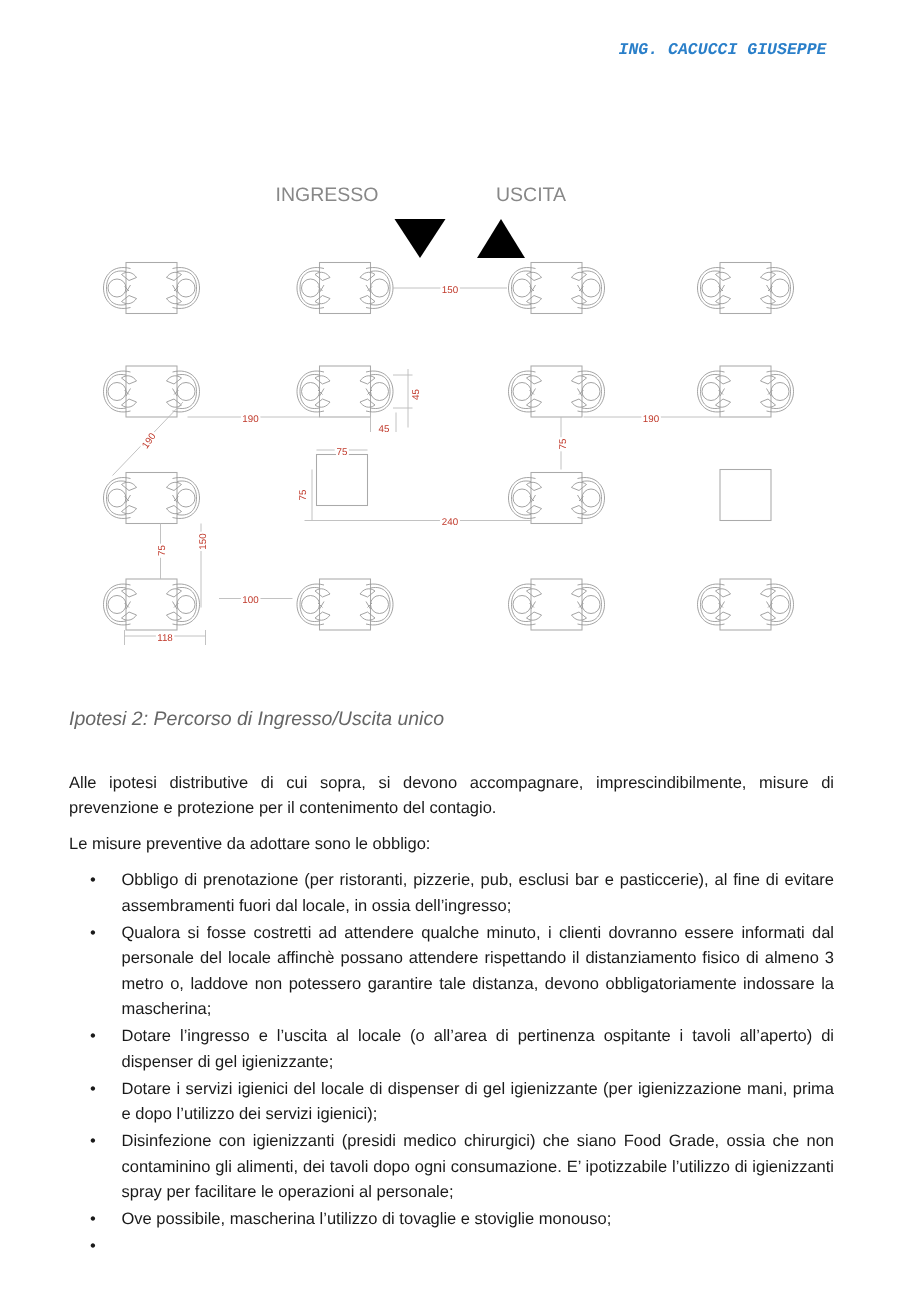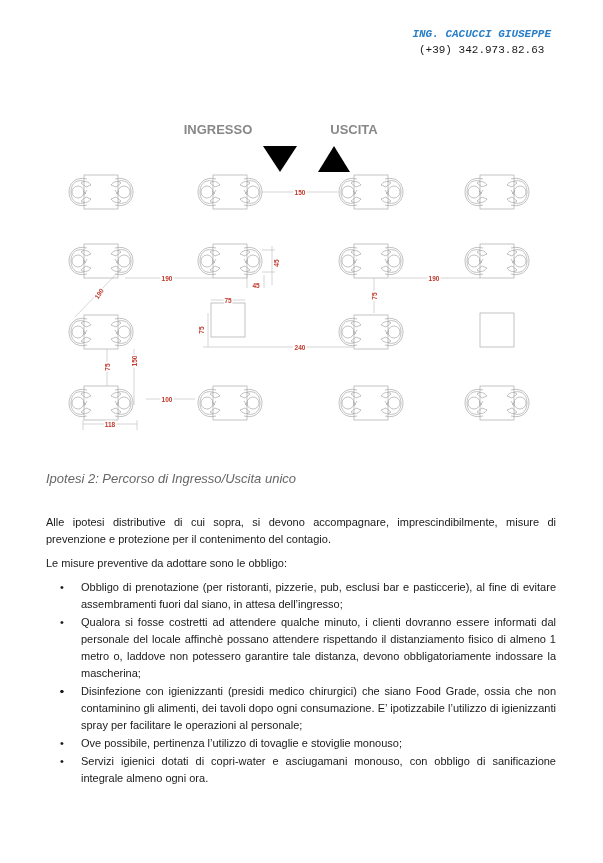--- a/index.html
+++ b/index.html
@@ -1,32 +1,31 @@
 <!DOCTYPE html>
 <html><head>
 <meta charset="utf-8">
 <style>
   html, body { margin: 0; padding: 0; background: #fff; }
   body { width: 603px; height: 863px; position: relative; overflow: hidden; font-family: "Liberation Sans", sans-serif; color: #1a1a1a; }
   .header { position: absolute; right: 52px; top: 26px; text-align: center; font-size: 11px; line-height: 16px; font-family: Liberation Mono, monospace; }
   .header .name { color: #2a7fc9; font-weight: bold; font-style: italic; }
-  .diagram { position: absolute; left: 0; top: 110px; width: 603px; height: 330px; font-weight: bold; }
+  .diagram { position: absolute; left: 0; top: 110px; width: 603px; height: 330px; }
   .caption { position: absolute; left: 46px; top: 471px; font-size: 13px; font-style: italic; color: #666; }
   .body { position: absolute; left: 46px; top: 514px; width: 510px; font-size: 11px; line-height: 17px; }
   .body p { margin: 0 0 7px 0; }
   ul.bullets { margin: 0; padding: 0; list-style: none; }
   ul.bullets li { position: relative; padding-left: 35px; text-align: justify; margin-bottom: 1px; }
   ul.bullets li .dot { position: absolute; left: 14px; top: 0; }
 </style>
 </head>
 <body>
 
 <div class="header">
   <div class="name">ING. CACUCCI GIUSEPPE</div>
-  <div>(+39) 342.973.82.63</div>
 </div>
 
 <div class="diagram">
   <svg width="603" height="330" viewBox="0 110 603 330" xmlns="http://www.w3.org/2000/svg">
     <defs>
       <g id="seatL" fill="none" stroke="#999" stroke-width="0.6">
         <path d="M-2,-13 C-14,-16 -20,-8 -20,0 C-20,8 -14,16 -2,13"></path>
         <path d="M-5,-11 C-15,-13 -18,-6 -18,0 C-18,6 -15,13 -5,11"></path>
         <circle cx="-11" cy="0" r="6"></circle>
         <path d="M-8,-9 C-4,-12 0,-10 2,-7 L-3,-5 Z"></path>
@@ -104,21 +103,21 @@
     </g>
   </svg>
 </div>
 
 <div class="caption">Ipotesi 2: Percorso di Ingresso/Uscita unico</div>
 
 <div class="body">
   <p style="text-align:justify">Alle ipotesi distributive di cui sopra, si devono accompagnare, imprescindibilmente, misure di prevenzione e protezione per il contenimento del contagio.</p>
   <p>Le misure preventive da adottare sono le obbligo:</p>
   <ul class="bullets">
-    <li><span class="dot">•</span><span>Obbligo di prenotazione (per ristoranti, pizzerie, pub, esclusi bar e pasticcerie), al fine di evitare assembramenti fuori dal siano, in attesa dell’ingresso;</span></li>
-    <li><span class="dot">•</span><span>Qualora si fosse costretti ad attendere qualche minuto, i clienti dovranno essere informati dal personale del locale affinchè possano attendere rispettando il distanziamento fisico di almeno 1 metro o, laddove non potessero garantire tale distanza, devono obbligatoriamente indossare la mascherina;</span></li>
+    <li><span class="dot">•</span><span>Obbligo di prenotazione (per ristoranti, pizzerie, pub, esclusi bar e pasticcerie), al fine di evitare assembramenti fuori dal locale, in ossia dell’ingresso;</span></li>
+    <li><span class="dot">•</span><span>Qualora si fosse costretti ad attendere qualche minuto, i clienti dovranno essere informati dal personale del locale affinchè possano attendere rispettando il distanziamento fisico di almeno 3 metro o, laddove non potessero garantire tale distanza, devono obbligatoriamente indossare la mascherina;</span></li>
+    <li><span class="dot">•</span><span>Dotare l’ingresso e l’uscita al locale (o all’area di pertinenza ospitante i tavoli all’aperto) di dispenser di gel igienizzante;</span></li>
+    <li><span class="dot">•</span><span>Dotare i servizi igienici del locale di dispenser di gel igienizzante (per igienizzazione mani, prima e dopo l’utilizzo dei servizi igienici);</span></li>
+    <li><span class="dot">•</span><span>Disinfezione con igienizzanti (presidi medico chirurgici) che siano Food Grade, ossia che non contaminino gli alimenti, dei tavoli dopo ogni consumazione. E’ ipotizzabile l’utilizzo di igienizzanti spray per facilitare le operazioni al personale;</span></li>
+    <li><span class="dot">•</span><span>Ove possibile, mascherina l’utilizzo di tovaglie e stoviglie monouso;</span></li>
     <li><span class="dot">•</span></li>
-    <li><span class="dot">•</span></li>
-    <li><span class="dot">•</span><span>Disinfezione con igienizzanti (presidi medico chirurgici) che siano Food Grade, ossia che non contaminino gli alimenti, dei tavoli dopo ogni consumazione. E’ ipotizzabile l’utilizzo di igienizzanti spray per facilitare le operazioni al personale;</span></li>
-    <li><span class="dot">•</span><span>Ove possibile, pertinenza l’utilizzo di tovaglie e stoviglie monouso;</span></li>
-    <li><span class="dot">•</span><span>Servizi igienici dotati di copri-water e asciugamani monouso, con obbligo di sanificazione integrale almeno ogni ora.</span></li>
   </ul>
 </div>
 
 </body></html>

